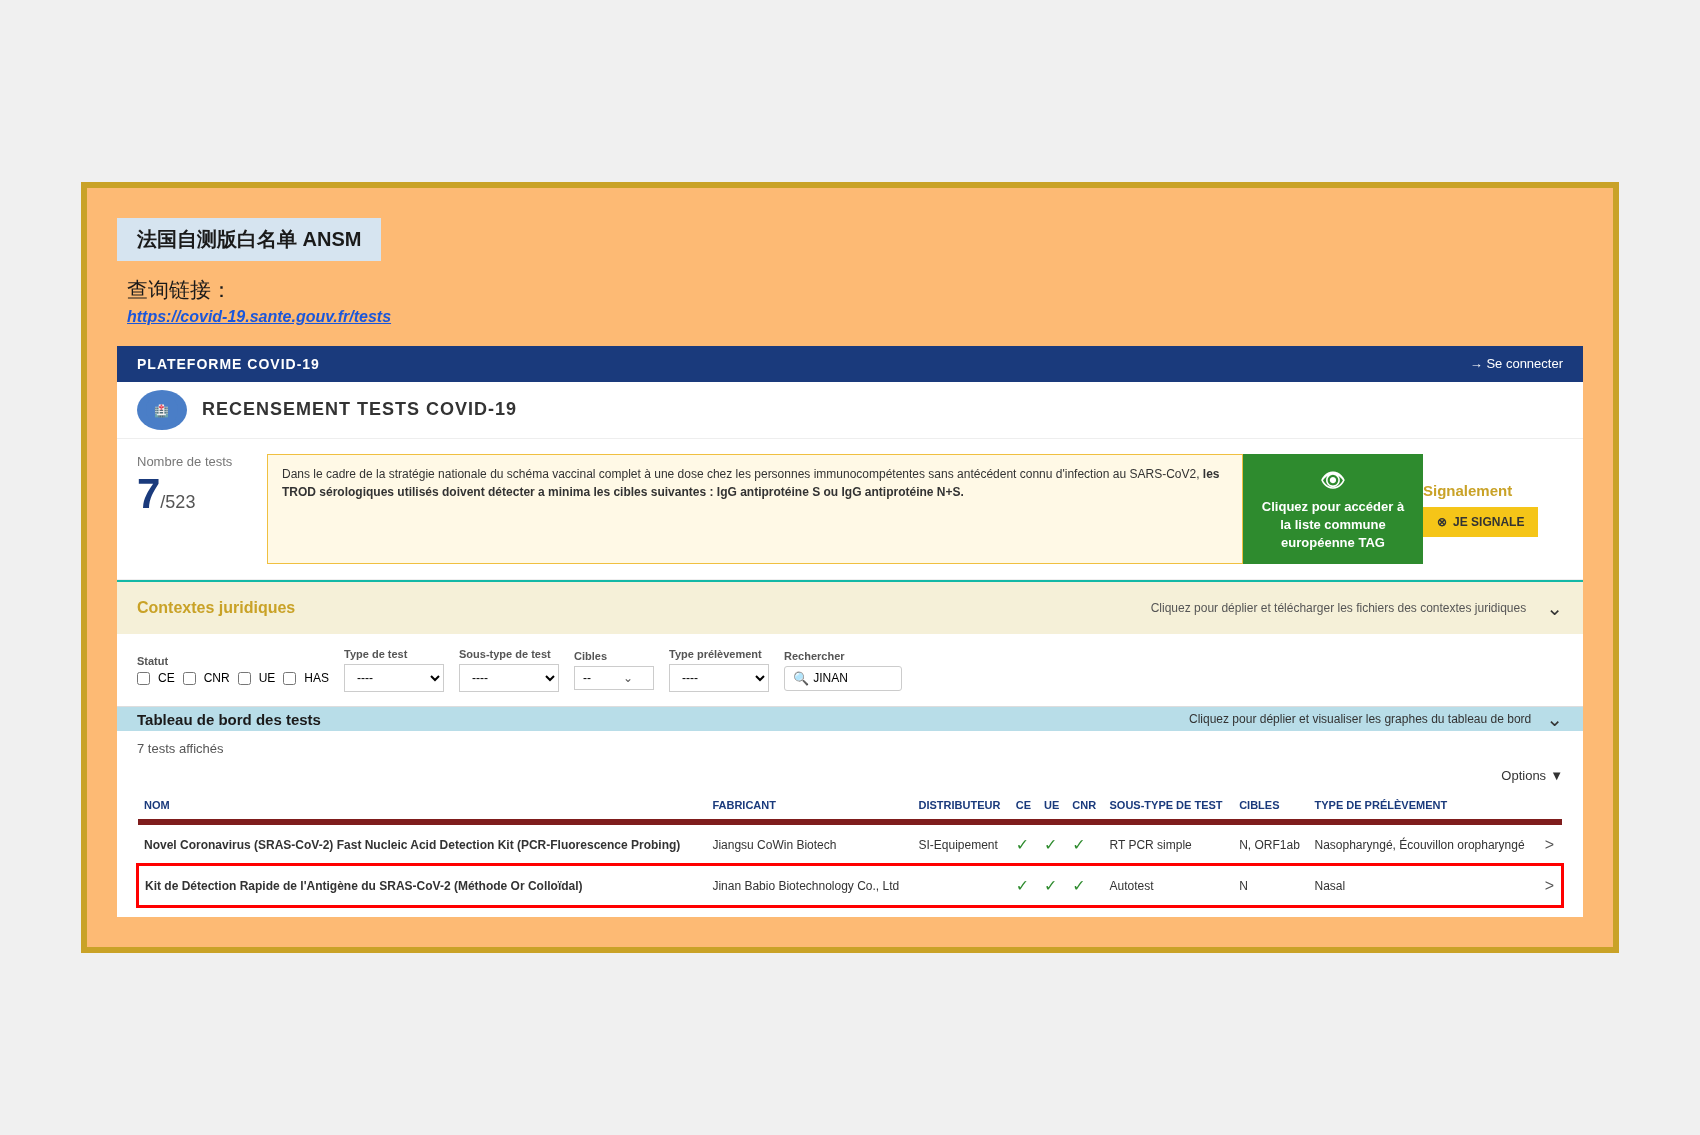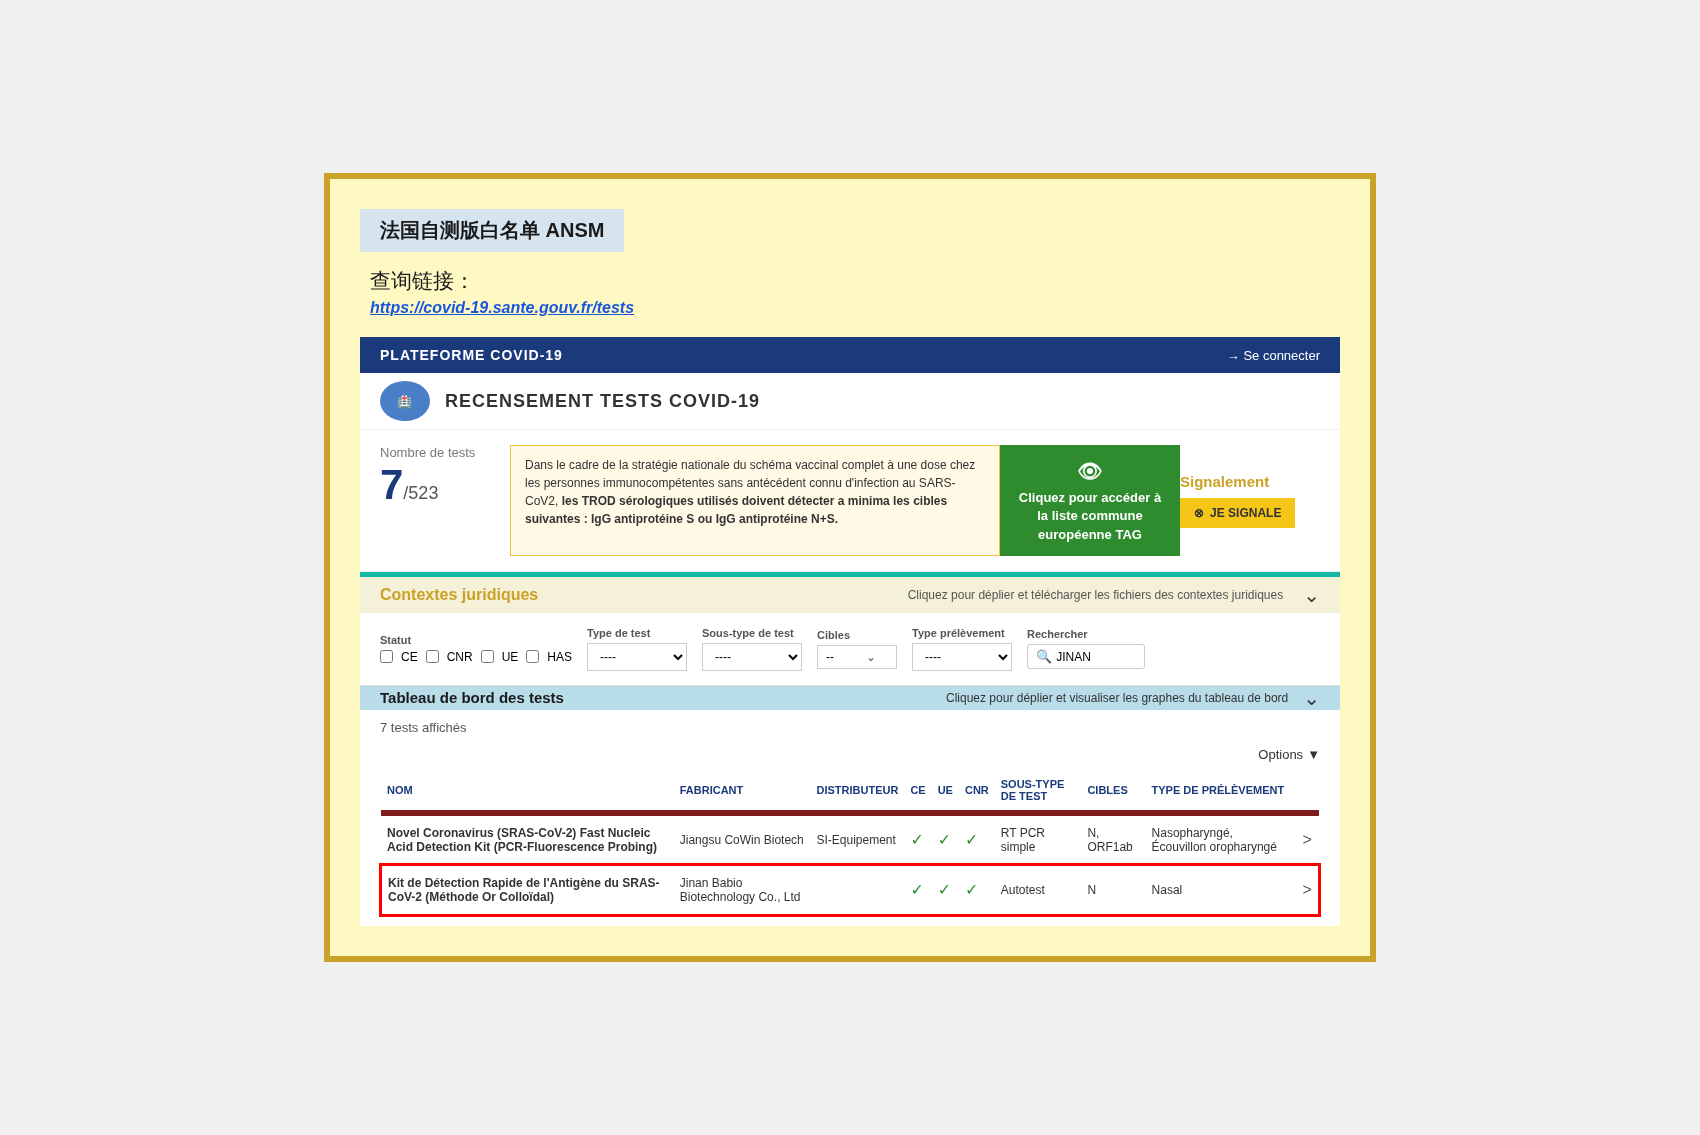--- a/index.html
+++ b/index.html
@@ -7,22 +7,22 @@
       font-family: Arial, sans-serif;
       background: #f0f0f0;
       display: flex;
       justify-content: center;
       align-items: center;
       min-height: 100vh;
       padding: 20px;
     }
     .outer-border {
       border: 6px solid #c9a227;
-      background: #fef9c3;
-      width: 1052px;
+      background: #fdba74;
+      width: 1538px;
       padding: 30px;
     }
     .header-section {
       margin-bottom: 20px;
     }
     .title-box {
       background: #d6e4f0;
       display: inline-block;
       padding: 8px 20px;
       margin-bottom: 15px;
@@ -47,21 +47,20 @@
       color: #1a56db;
       text-decoration: underline;
     }
     
     .platform-header {
       background: #1a3a7c;
       color: white;
       padding: 10px 20px;
       display: flex;
       justify-content: space-between;
-      align-items: center;
       margin-bottom: 0;
     }
     .platform-header .platform-title {
       font-size: 14px;
       font-weight: bold;
       letter-spacing: 1px;
     }
     .platform-header .login-link {
       font-size: 13px;
       color: white;
@@ -173,25 +172,25 @@
       display: flex;
       align-items: center;
       gap: 6px;
       font-size: 12px;
       font-weight: bold;
       color: #333;
     }
     
     .contextes-section {
       background: #f5f0d8;
-      padding: 6px 20px;
+      padding: 14px 20px;
       display: flex;
       align-items: center;
       justify-content: space-between;
-      border-top: 5px solid #14b8a6;
+      border-top: 2px solid #14b8a6;
     }
     .contextes-title {
       font-size: 16px;
       font-weight: bold;
       color: #c9a227;
     }
     .contextes-hint {
       font-size: 12px;
       color: #555;
       text-align: right;

